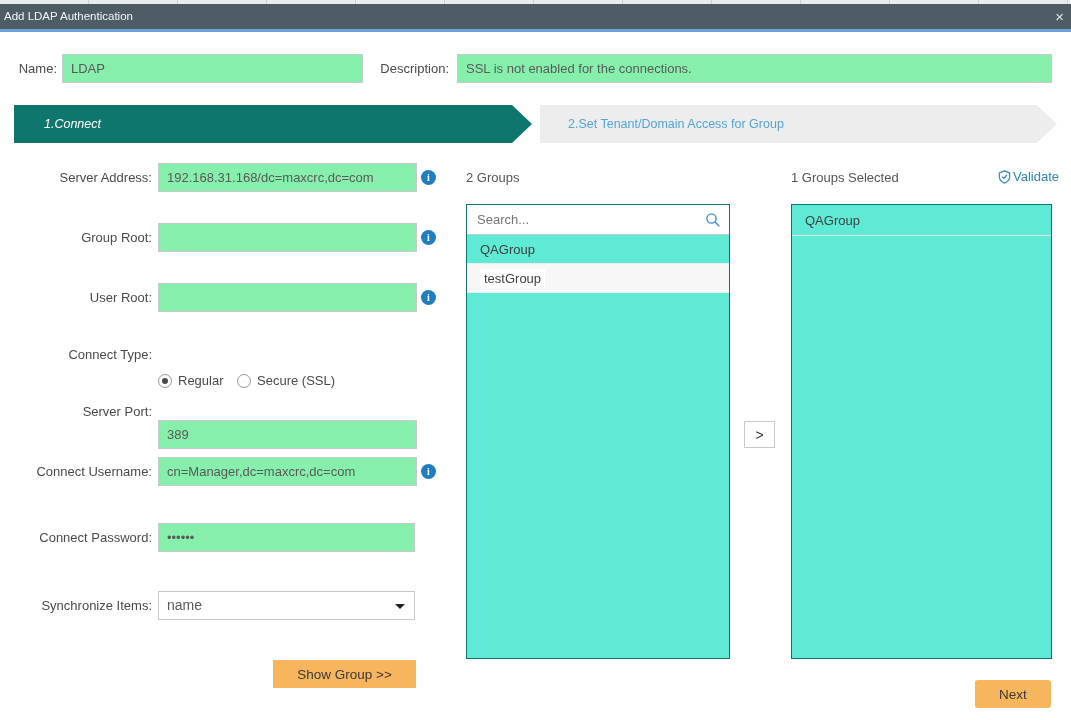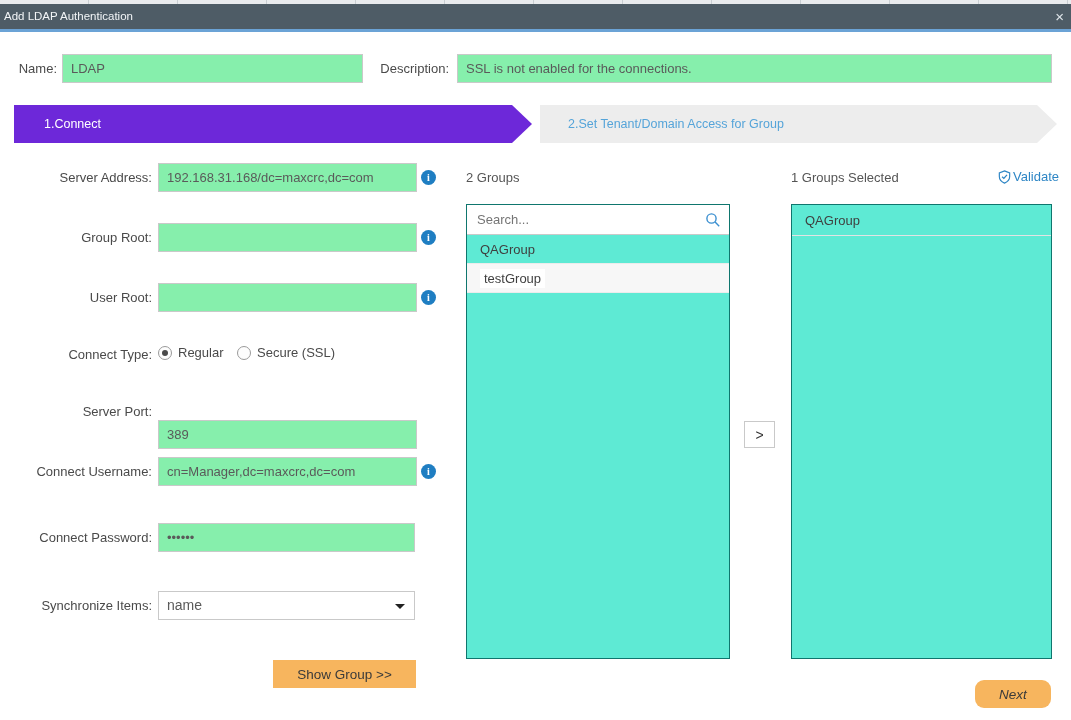--- a/index.html
+++ b/index.html
@@ -32,34 +32,35 @@
   .tinput {
     position:absolute; height:29px; border:1px solid #c9c9c9; background:#86efac;
     padding:0 8px; font-family:"Liberation Sans",sans-serif; font-size:13px; color:#5a5a5a; outline:none;
   }
   .tinput::placeholder { font-style:italic; color:#9aa0a4; }
   
   .step-tab {
     position:absolute; top:105px; height:38px; line-height:38px; font-size:12.5px; white-space:nowrap;
   }
   .step-tab.active {
-    background:#6d28d9; color:#fff;
+    background:#0f766e; color:#fff;
     clip-path:polygon(0 0, calc(100% - 20px) 0, 100% 50%, calc(100% - 20px) 100%, 0 100%);
+    font-style:italic;
   }
   .step-tab.inactive {
     background:#ededed; color:#55a4d9;
     clip-path:polygon(0 0, calc(100% - 20px) 0, 100% 50%, calc(100% - 20px) 100%, 0 100%);
   }
   .info-icon {
     position:absolute; left:421px; width:15px; height:15px; border-radius:50%;
     background:#1f7ec2; color:#fff; font-size:10px; font-weight:bold; text-align:center; line-height:15px;
     font-family:"Liberation Serif",serif;
   }
   .info-icon::after { content:"i"; }
-  .radio-opt { position:absolute; display:flex; align-items:center; gap:6px; font-size:13px; color:#4a4a4a; cursor:pointer; }
+  .radio-opt { position:absolute; display:flex; align-items:center; gap:6px; font-size:13px; color:#4a4a4a; cursor:pointer;margin-top:28px; }
   .radio {
     display:inline-block; width:14px; height:14px; border:1px solid #9a9a9a; border-radius:50%;
     background:#fdfdfd; position:relative;
   }
   .radio.checked::after {
     content:""; position:absolute; left:3px; top:3px; width:6px; height:6px; border-radius:50%; background:#4a4a4a;
   }
   .selectbox {
     position:absolute; height:29px; border:1px solid #c9c9c9; background:#fff;
     font-size:14px; color:#5a5a5a; line-height:27px; padding:0 8px; cursor:pointer;
@@ -180,15 +181,15 @@
     <svg width="13" height="14" viewBox="0 0 12 13">
       <path d="M6 0.8 L10.8 2.7 V6 C10.8 9 8.7 11 6 12.2 C3.3 11 1.2 9 1.2 6 V2.7 Z" fill="none" stroke="#2e86c5" stroke-width="1.1"></path>
       <path d="M3.8 6.2 L5.4 7.8 L8.3 4.5" fill="none" stroke="#2e86c5" stroke-width="1.2"></path>
     </svg>
     <span>Validate</span>
   </a>
   <div class="listbox" style="left:791px;top:204px;width:261px;height:455px;">
     <div class="lrow" style="height:31px;line-height:31px;border-bottom:1px solid #e3e3e3;">QAGroup</div>
   </div>
 
-  <button class="btn-orange" style="left:975px;top:680px;width:76px;height:28px;border-radius:9px;font-style:italic;">Next</button>
+  <button class="btn-orange" style="left:975px;top:680px;width:76px;height:28px;border-radius:3px;">Next</button>
 
 </div>
 
 </body></html>

